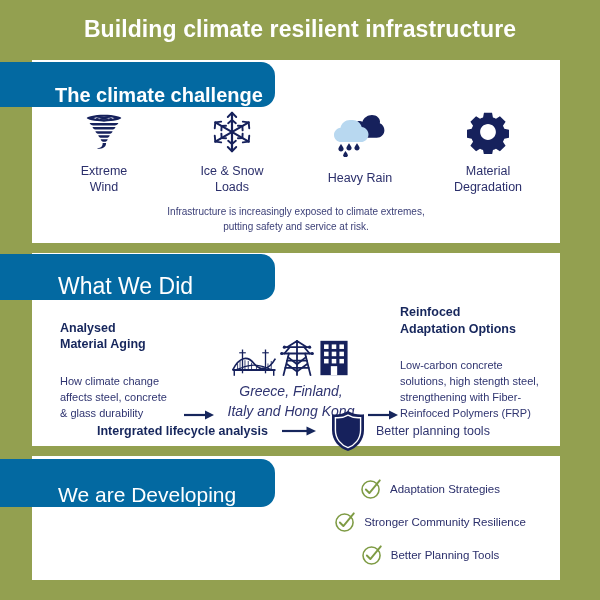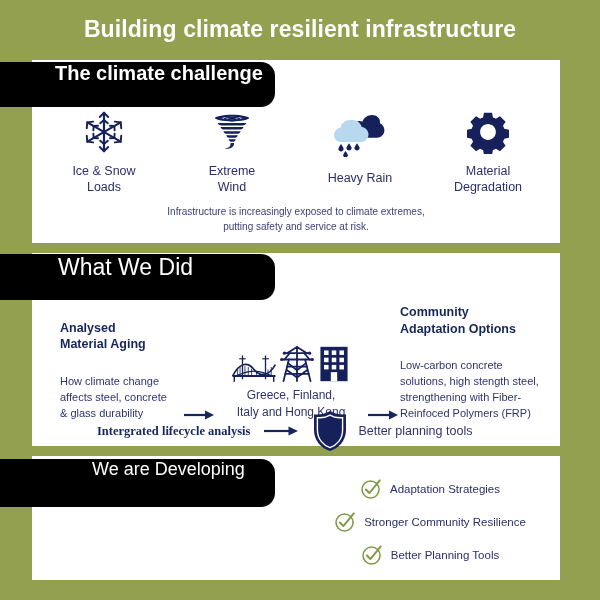--- a/index.html
+++ b/index.html
@@ -19,30 +19,30 @@
   }
 
   
   .card{position:absolute;background:#ffffff;left:32px;width:528px;}
   #card1{top:60px;height:183px;}
   #card2{top:253px;height:193px;}
   #card3{top:456px;height:124px;}
 
   
   .pill{
-    position:absolute;left:0;background:#000000;
+    position:absolute;left:0;background:#0369a1;
     border-top-right-radius:14px;border-bottom-right-radius:14px;
-    color:#ffffff;display:flex;align-items:flex-start;
+    color:#ffffff;display:flex;align-items:flex-end;
   }
   #pill1{top:62px;width:275px;height:45px;}
   #pill1 .pill-text{font-size:20px;font-weight:bold;padding-left:55px;}
   #pill2{top:254px;width:275px;height:46px;}
   #pill2 .pill-text{font-size:23px;font-weight:normal;padding-left:58px;}
   #pill3{top:459px;width:275px;height:48px;}
-  #pill3 .pill-text{font-size:18px;font-weight:normal;padding-left:92px;}
+  #pill3 .pill-text{font-size:21px;font-weight:normal;padding-left:58px;}
 
   
   .hazards{
     position:absolute;left:40px;top:108px;width:512px;
     display:flex;justify-content:space-around;align-items:flex-start;
   }
   .hazard{width:115px;text-align:center;}
   .hazard .glyph{height:48px;display:flex;align-items:center;justify-content:center;}
   .hazard .hz-label{
     margin-top:7px;color:#2b2f6b;font-size:12.5px;line-height:1.28;
@@ -59,28 +59,28 @@
   .wwd-row{display:flex;align-items:flex-end;}
   .col-a{width:122px;padding-top:4px;}
   .col-mid{width:150px;text-align:center;padding-top:16px;}
   .col-c{width:160px;padding-top:4px;}
   .arrow{
     width:34px;display:flex;align-items:center;justify-content:center;
     padding-top:26px;
   }
   .h-bold{color:#16265c;font-weight:bold;font-size:12.5px;line-height:1.32;}
   .p-body{color:#2f3470;font-size:11px;line-height:1.45;margin-top:21px;}
-  .places{color:#2f3470;font-size:12px;line-height:1.45;margin-top:0;}
+  .places{color:#2f3470;font-size:14px;line-height:1.45;margin-top:0;font-style:italic;}
   .infra-icons{display:flex;align-items:flex-end;justify-content:center;gap:2px;height:42px;}
 
   .lifecycle{
     position:absolute;left:97px;top:410px;width:420px;
     display:flex;align-items:center;
   }
-  .lifecycle .lc-text{color:#16265c;font-weight:bold;font-size:12.5px;font-family:Liberation Serif, serif;}
+  .lifecycle .lc-text{color:#16265c;font-weight:bold;font-size:12.5px;}
   .lifecycle .lc-arrow{margin:0 14px;display:flex;align-items:center;}
   .lifecycle .lc-shield{margin-right:10px;display:flex;align-items:center;}
   .lifecycle .lc-caption{color:#2f3470;font-size:12.5px;}
 
   
   .devlist{position:absolute;left:300px;top:472px;width:260px;}
   .dev-item{display:flex;align-items:center;height:33px;justify-content:center;}
   .dev-item .chk{width:30px;display:flex;align-items:center;}
   .dev-item .dev-label{color:#2b2f6b;font-size:11.5px;}
 </style>
@@ -91,52 +91,20 @@
 
   <div class="main-title">Building climate resilient infrastructure</div>
 
   <div class="card" id="card1"></div>
 
   <div class="pill" id="pill1">
     <span class="pill-text">The climate challenge</span>
   </div>
 
   <div class="hazards">
-
-    <div class="hazard">
-      <div class="glyph">
-        <svg width="44" height="44" viewBox="0 0 48 48">
-          <g stroke="#16215c" stroke-width="2.4" stroke-linecap="round" fill="none">
-            <line x1="24" y1="3" x2="24" y2="45"></line>
-            <line x1="5.8" y1="13.5" x2="42.2" y2="34.5"></line>
-            <line x1="42.2" y1="13.5" x2="5.8" y2="34.5"></line>
-          </g>
-          <g stroke="#16215c" stroke-width="2.1" stroke-linecap="round" fill="none">
-
-            <path d="M24 3 L19.4 7.6 M24 3 L28.6 7.6"></path>
-            <path d="M24 45 L19.4 40.4 M24 45 L28.6 40.4"></path>
-            <path d="M24 11 L19.8 14.4 M24 11 L28.2 14.4"></path>
-            <path d="M24 37 L19.8 33.6 M24 37 L28.2 33.6"></path>
-
-            <path d="M5.8 13.5 L5.2 19.9 M5.8 13.5 L12.2 12.7"></path>
-            <path d="M42.2 34.5 L42.8 28.1 M42.2 34.5 L35.8 35.3"></path>
-            <path d="M42.2 13.5 L42.8 19.9 M42.2 13.5 L35.8 12.7"></path>
-            <path d="M5.8 34.5 L5.2 28.1 M5.8 34.5 L12.2 35.3"></path>
-            <path d="M12.7 17.5 L12.4 22.2 M12.7 17.5 L17.5 17.2"></path>
-            <path d="M35.3 30.5 L35.6 25.8 M35.3 30.5 L30.5 30.8"></path>
-            <path d="M35.3 17.5 L35.6 22.2 M35.3 17.5 L30.5 17.2"></path>
-            <path d="M12.7 30.5 L12.4 25.8 M12.7 30.5 L17.5 30.8"></path>
-          </g>
-        </svg>
-      </div>
-      <div class="hz-label">
-        <div>Ice &amp; Snow</div>
-        <div>Loads</div>
-      </div>
-    </div>
 
     <div class="hazard">
       <div class="glyph">
         <svg width="46" height="46" viewBox="0 0 48 48">
           <g fill="#16215c">
             <path d="M6 9.5c0-1.4 8-3.5 18-3.5s18 2.1 18 3.5-8 3.5-18 3.5S6 10.9 6 9.5z"></path>
             <ellipse cx="24" cy="9.5" rx="12" ry="2.1" fill="#ffffff"></ellipse>
             <ellipse cx="24" cy="9.5" rx="12" ry="2.1" fill="none" stroke="#16215c" stroke-width="1.6"></ellipse>
             <ellipse cx="24" cy="10.4" rx="7.6" ry="1.5" fill="none" stroke="#16215c" stroke-width="1.6"></ellipse>
             <ellipse cx="24" cy="11" rx="3.6" ry="1" fill="none" stroke="#16215c" stroke-width="1.5"></ellipse>
@@ -148,20 +116,52 @@
             <path d="M22.6 35.6h3.6c0 2.4-1 4.1-3.3 5.2-2 1-4.4 1-6.3.2 2.6-.2 4.3-1 5.2-2.2.6-.8.8-1.8.8-3.2z"></path>
           </g>
         </svg>
       </div>
       <div class="hz-label">
         <div>Extreme</div>
         <div>Wind</div>
       </div>
     </div>
 
+    <div class="hazard">
+      <div class="glyph">
+        <svg width="44" height="44" viewBox="0 0 48 48">
+          <g stroke="#16215c" stroke-width="2.4" stroke-linecap="round" fill="none">
+            <line x1="24" y1="3" x2="24" y2="45"></line>
+            <line x1="5.8" y1="13.5" x2="42.2" y2="34.5"></line>
+            <line x1="42.2" y1="13.5" x2="5.8" y2="34.5"></line>
+          </g>
+          <g stroke="#16215c" stroke-width="2.1" stroke-linecap="round" fill="none">
+
+            <path d="M24 3 L19.4 7.6 M24 3 L28.6 7.6"></path>
+            <path d="M24 45 L19.4 40.4 M24 45 L28.6 40.4"></path>
+            <path d="M24 11 L19.8 14.4 M24 11 L28.2 14.4"></path>
+            <path d="M24 37 L19.8 33.6 M24 37 L28.2 33.6"></path>
+
+            <path d="M5.8 13.5 L5.2 19.9 M5.8 13.5 L12.2 12.7"></path>
+            <path d="M42.2 34.5 L42.8 28.1 M42.2 34.5 L35.8 35.3"></path>
+            <path d="M42.2 13.5 L42.8 19.9 M42.2 13.5 L35.8 12.7"></path>
+            <path d="M5.8 34.5 L5.2 28.1 M5.8 34.5 L12.2 35.3"></path>
+            <path d="M12.7 17.5 L12.4 22.2 M12.7 17.5 L17.5 17.2"></path>
+            <path d="M35.3 30.5 L35.6 25.8 M35.3 30.5 L30.5 30.8"></path>
+            <path d="M35.3 17.5 L35.6 22.2 M35.3 17.5 L30.5 17.2"></path>
+            <path d="M12.7 30.5 L12.4 25.8 M12.7 30.5 L17.5 30.8"></path>
+          </g>
+        </svg>
+      </div>
+      <div class="hz-label">
+        <div>Ice &amp; Snow</div>
+        <div>Loads</div>
+      </div>
+    </div>
+
     <div class="hazard hz-rain">
       <div class="glyph">
         <svg width="62" height="50" viewBox="0 0 62 50">
 
           <path d="M36 9c-4.4 0-8.2 2.8-9.6 6.7-.8-.4-1.7-.6-2.7-.6-3.2 0-5.8 2.5-6 5.7-2.6.5-4.5 2.7-4.5 5.4 0 3 2.5 5.5 5.6 5.5h22c4.2 0 7.6-3.4 7.6-7.5 0-3.1-1.9-5.8-4.6-6.9.1-.5.2-1.1.2-1.7C44 11.9 40.4 9 36 9z" fill="#16215c" transform="translate(7,-1)"></path>
 
           <path d="M21 13c-4.7 0-8.6 3.3-9.5 7.7C7.8 21.2 5 24.2 5 27.9c0 4 3.3 7.1 7.3 7.1h19.4c4.3 0 7.8-3.4 7.8-7.6 0-3.9-3-7.1-6.8-7.5-1-4-4.7-6.9-9-6.9h-2.7z" fill="#b8d8f0"></path>
 
           <g fill="#16215c">
             <path d="M12 37c0 0-2.6 3.4-2.6 4.9 0 1.4 1.2 2.5 2.6 2.5s2.6-1.1 2.6-2.5C14.6 40.4 12 37 12 37z"></path>
@@ -309,21 +309,21 @@
 
       <div class="arrow">
         <svg width="30" height="14" viewBox="0 0 30 14">
           <line x1="0" y1="7" x2="23" y2="7" stroke="#16265c" stroke-width="2.2"></line>
           <path d="M30 7 L21 2.6 L21 11.4 Z" fill="#16265c"></path>
         </svg>
       </div>
 
       <div class="col-c">
         <div class="h-bold">
-          <div>Community</div>
+          <div>Reinfoced</div>
           <div>Adaptation Options</div>
         </div>
         <div class="p-body">
           <div>Low-carbon concrete</div>
           <div>solutions, high stength steel,</div>
           <div>strengthening with Fiber-</div>
           <div>Reinfoced Polymers (FRP)</div>
         </div>
       </div>
 

